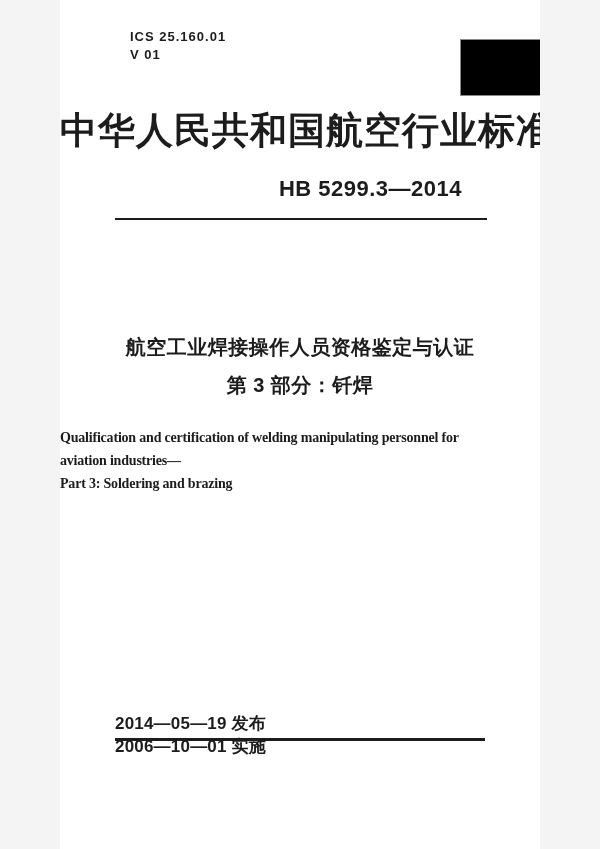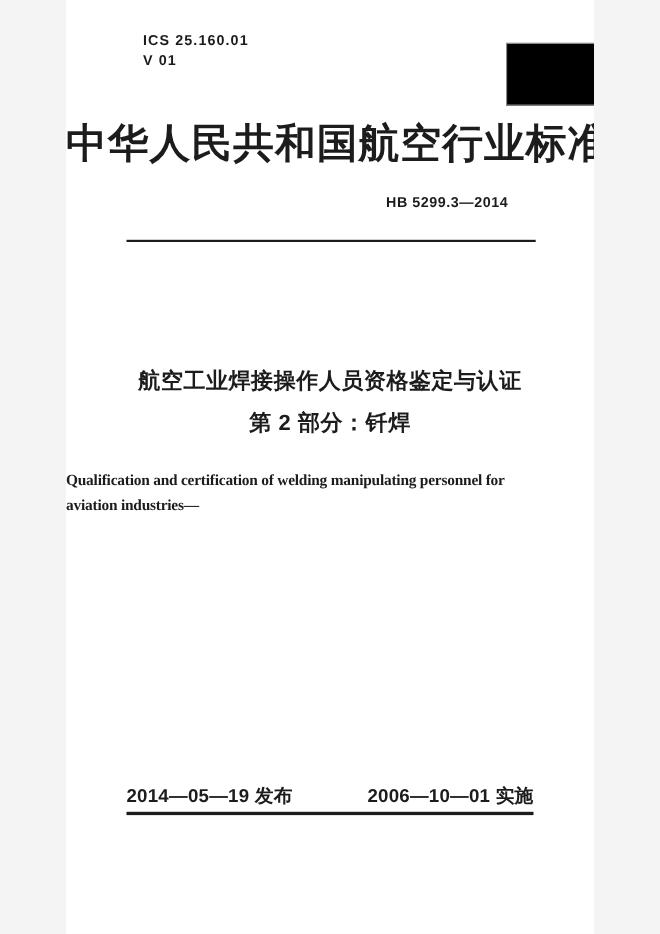--- a/index.html
+++ b/index.html
@@ -41,21 +41,21 @@
     font-size: 37px;
     font-weight: bold;
     letter-spacing: 1px;
     line-height: 50px;
     white-space: nowrap;
   }
   .standard-number {
     position: absolute;
     right: 78px;
     top: 176px;
-    font-size: 13px;
+    font-size: 22px;
     font-weight: bold;
     letter-spacing: 0.5px;
   }
   .rule-top {
     position: absolute;
     left: 55px;
     right: 53px;
     top: 218px;
     height: 2px;
     background: #1c1c1c;
@@ -85,20 +85,21 @@
   .dates-row {
     position: absolute;
     left: 55px;
     right: 55px;
     top: 712px;
     display: flex;
     justify-content: space-between;
     font-size: 17px;
     font-weight: bold;
     letter-spacing: 0.2px;
+    flex-direction: column;
   }
   .rule-bottom {
     position: absolute;
     left: 55px;
     right: 55px;
     top: 738px;
     height: 3px;
     background: #1c1c1c;
   }
   .publisher-line {
@@ -125,26 +126,27 @@
   <div class="redaction-box"></div>
 
   <h1 class="series-title">中华人民共和国航空行业标准</h1>
 
   <div class="standard-number">HB 5299.3—2014</div>
 
   <div class="rule-top"></div>
 
   <div class="doc-title-cn">
     <div>航空工业焊接操作人员资格鉴定与认证</div>
-    <div>第 2 部分：钎焊</div>
+    <div>第 3 部分：钎焊</div>
   </div>
 
   <div class="doc-title-en">
     <div>Qualification and certification of welding manipulating personnel for</div>
     <div>aviation industries—</div>
+    <div>Part 3: Soldering and brazing</div>
   </div>
 
   <div class="dates-row">
     <span>2014—05—19 发布</span>
     <span>2006—10—01 实施</span>
   </div>
 
   <div class="rule-bottom"></div>
 
 

